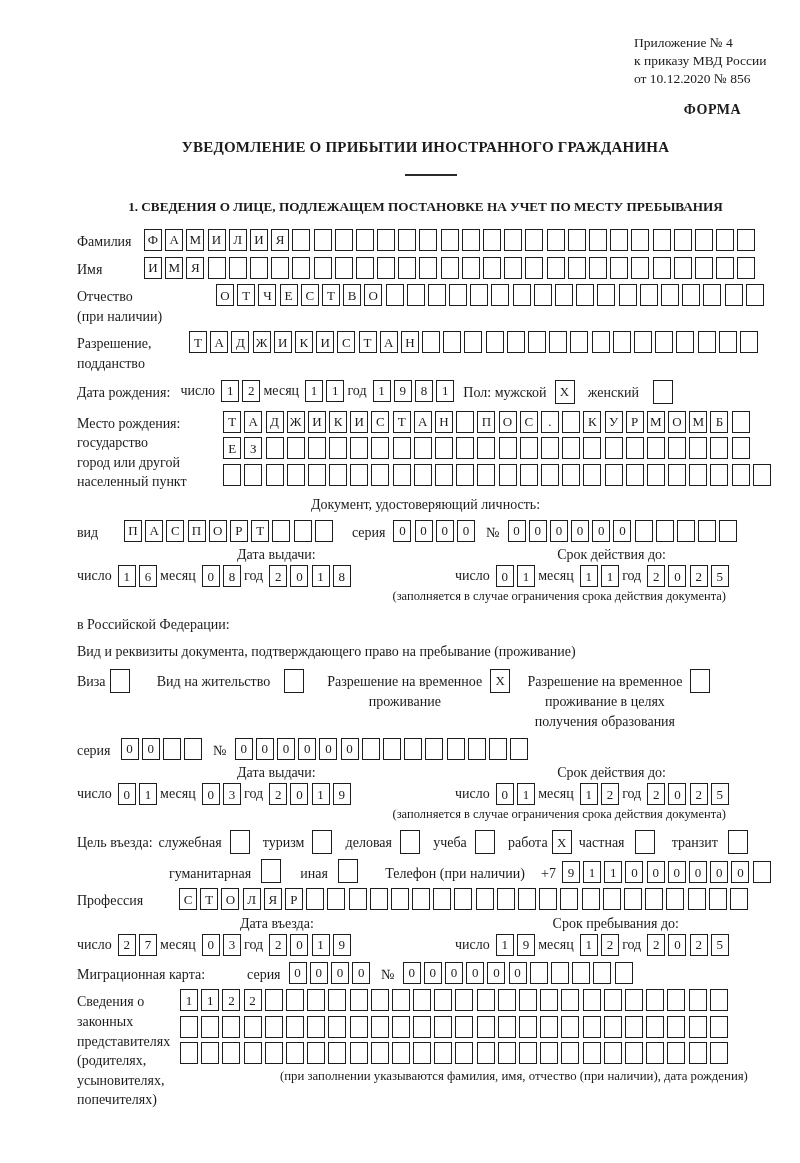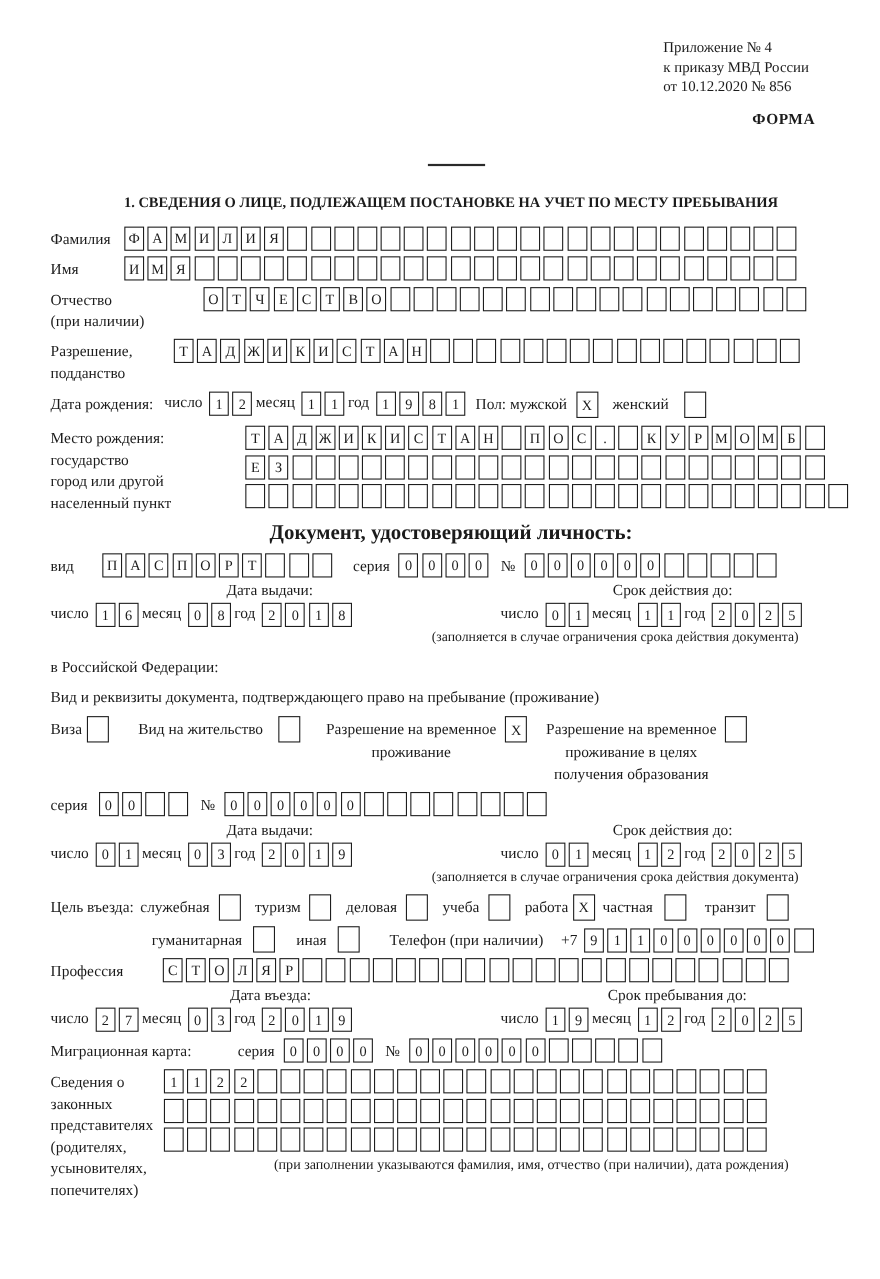--- a/index.html
+++ b/index.html
@@ -1,18 +1,18 @@
 <!DOCTYPE html>
 <html><head>
 <meta charset="utf-8">
 <style>
   html,body{margin:0;padding:0;background:#fff;}
   body{width:800px;height:1163px;overflow:hidden;color:#1b1b1b;
        font-family:"Liberation Serif","DejaVu Serif",serif;font-size:14px;}
-  .page{padding:34px 10px 0 46px;box-sizing:border-box;width:784px;}
+  .page{padding:34px 10px 0 77px;box-sizing:border-box;width:784px;}
 
   .appendix{margin-left:557px;font-size:13.5px;line-height:1.32;}
   .appendix .sub{margin-top:5px;}
   .forma{font-weight:bold;text-align:right;padding-right:33px;margin-top:15px;letter-spacing:.5px;}
 
   .title{text-align:center;font-weight:bold;font-size:15px;line-height:1.55;margin-top:18px;letter-spacing:.2px;}
   .uline{display:inline-block;width:52px;height:13px;border-bottom:2px solid #2a2a2a;margin-left:10px;}
   .sec{text-align:center;font-weight:bold;font-size:13.2px;margin-top:16px;margin-bottom:14px;}
 
   .row{display:flex;align-items:flex-start;margin-bottom:5px;}
@@ -32,39 +32,40 @@
   .w-reps{width:103px;}
 
   .dl{padding-top:3px;margin:0 6px 0 0;}
   .gap8{margin-left:8px;} .gap10{margin-left:10px;} .gap14{margin-left:14px;}
   .gap16{margin-left:16px;} .gap20{margin-left:20px;} .gap24{margin-left:24px;}
 
   .dhead{display:flex;margin-bottom:2px;margin-top:2px;}
   .dates{display:flex;margin-bottom:2px;}
   .dgroup{display:inline-flex;}
   .rnote{text-align:right;font-size:12.5px;padding-right:48px;margin-bottom:8px;margin-top:1px;}
-  .dochead{text-align:center;font-weight:bold;font-size:19px;margin:4px 0 7px 0;}
+  .dochead{text-align:center;font-weight:normal;font-size:14px;margin:4px 0 7px 0;}
   .intro{line-height:1.9;margin-bottom:3px;}
   .opt-lines{text-align:center;line-height:1.45;}
   .cnote{font-size:12.8px;margin-left:100px;margin-top:5px;}
 </style>
 </head>
 <body>
 
 <div class="page">
 
   <div class="appendix">
     <div>Приложение № 4</div>
     <div>к приказу МВД России</div>
     <div>от 10.12.2020 № 856</div>
   </div>
 
   <div class="forma">ФОРМА</div>
 
   <div class="title">
+    <div>УВЕДОМЛЕНИЕ О ПРИБЫТИИ ИНОСТРАННОГО ГРАЖДАНИНА</div>
     <div>
       <span class="uline"></span>
     </div>
   </div>
 
   <div class="sec">1. СВЕДЕНИЯ О ЛИЦЕ, ПОДЛЕЖАЩЕМ ПОСТАНОВКЕ НА УЧЕТ ПО МЕСТУ ПРЕБЫВАНИЯ</div>
 
   <div class="row">
     <div class="lbl w-fam">Фамилия</div>
     <span class="cells">

